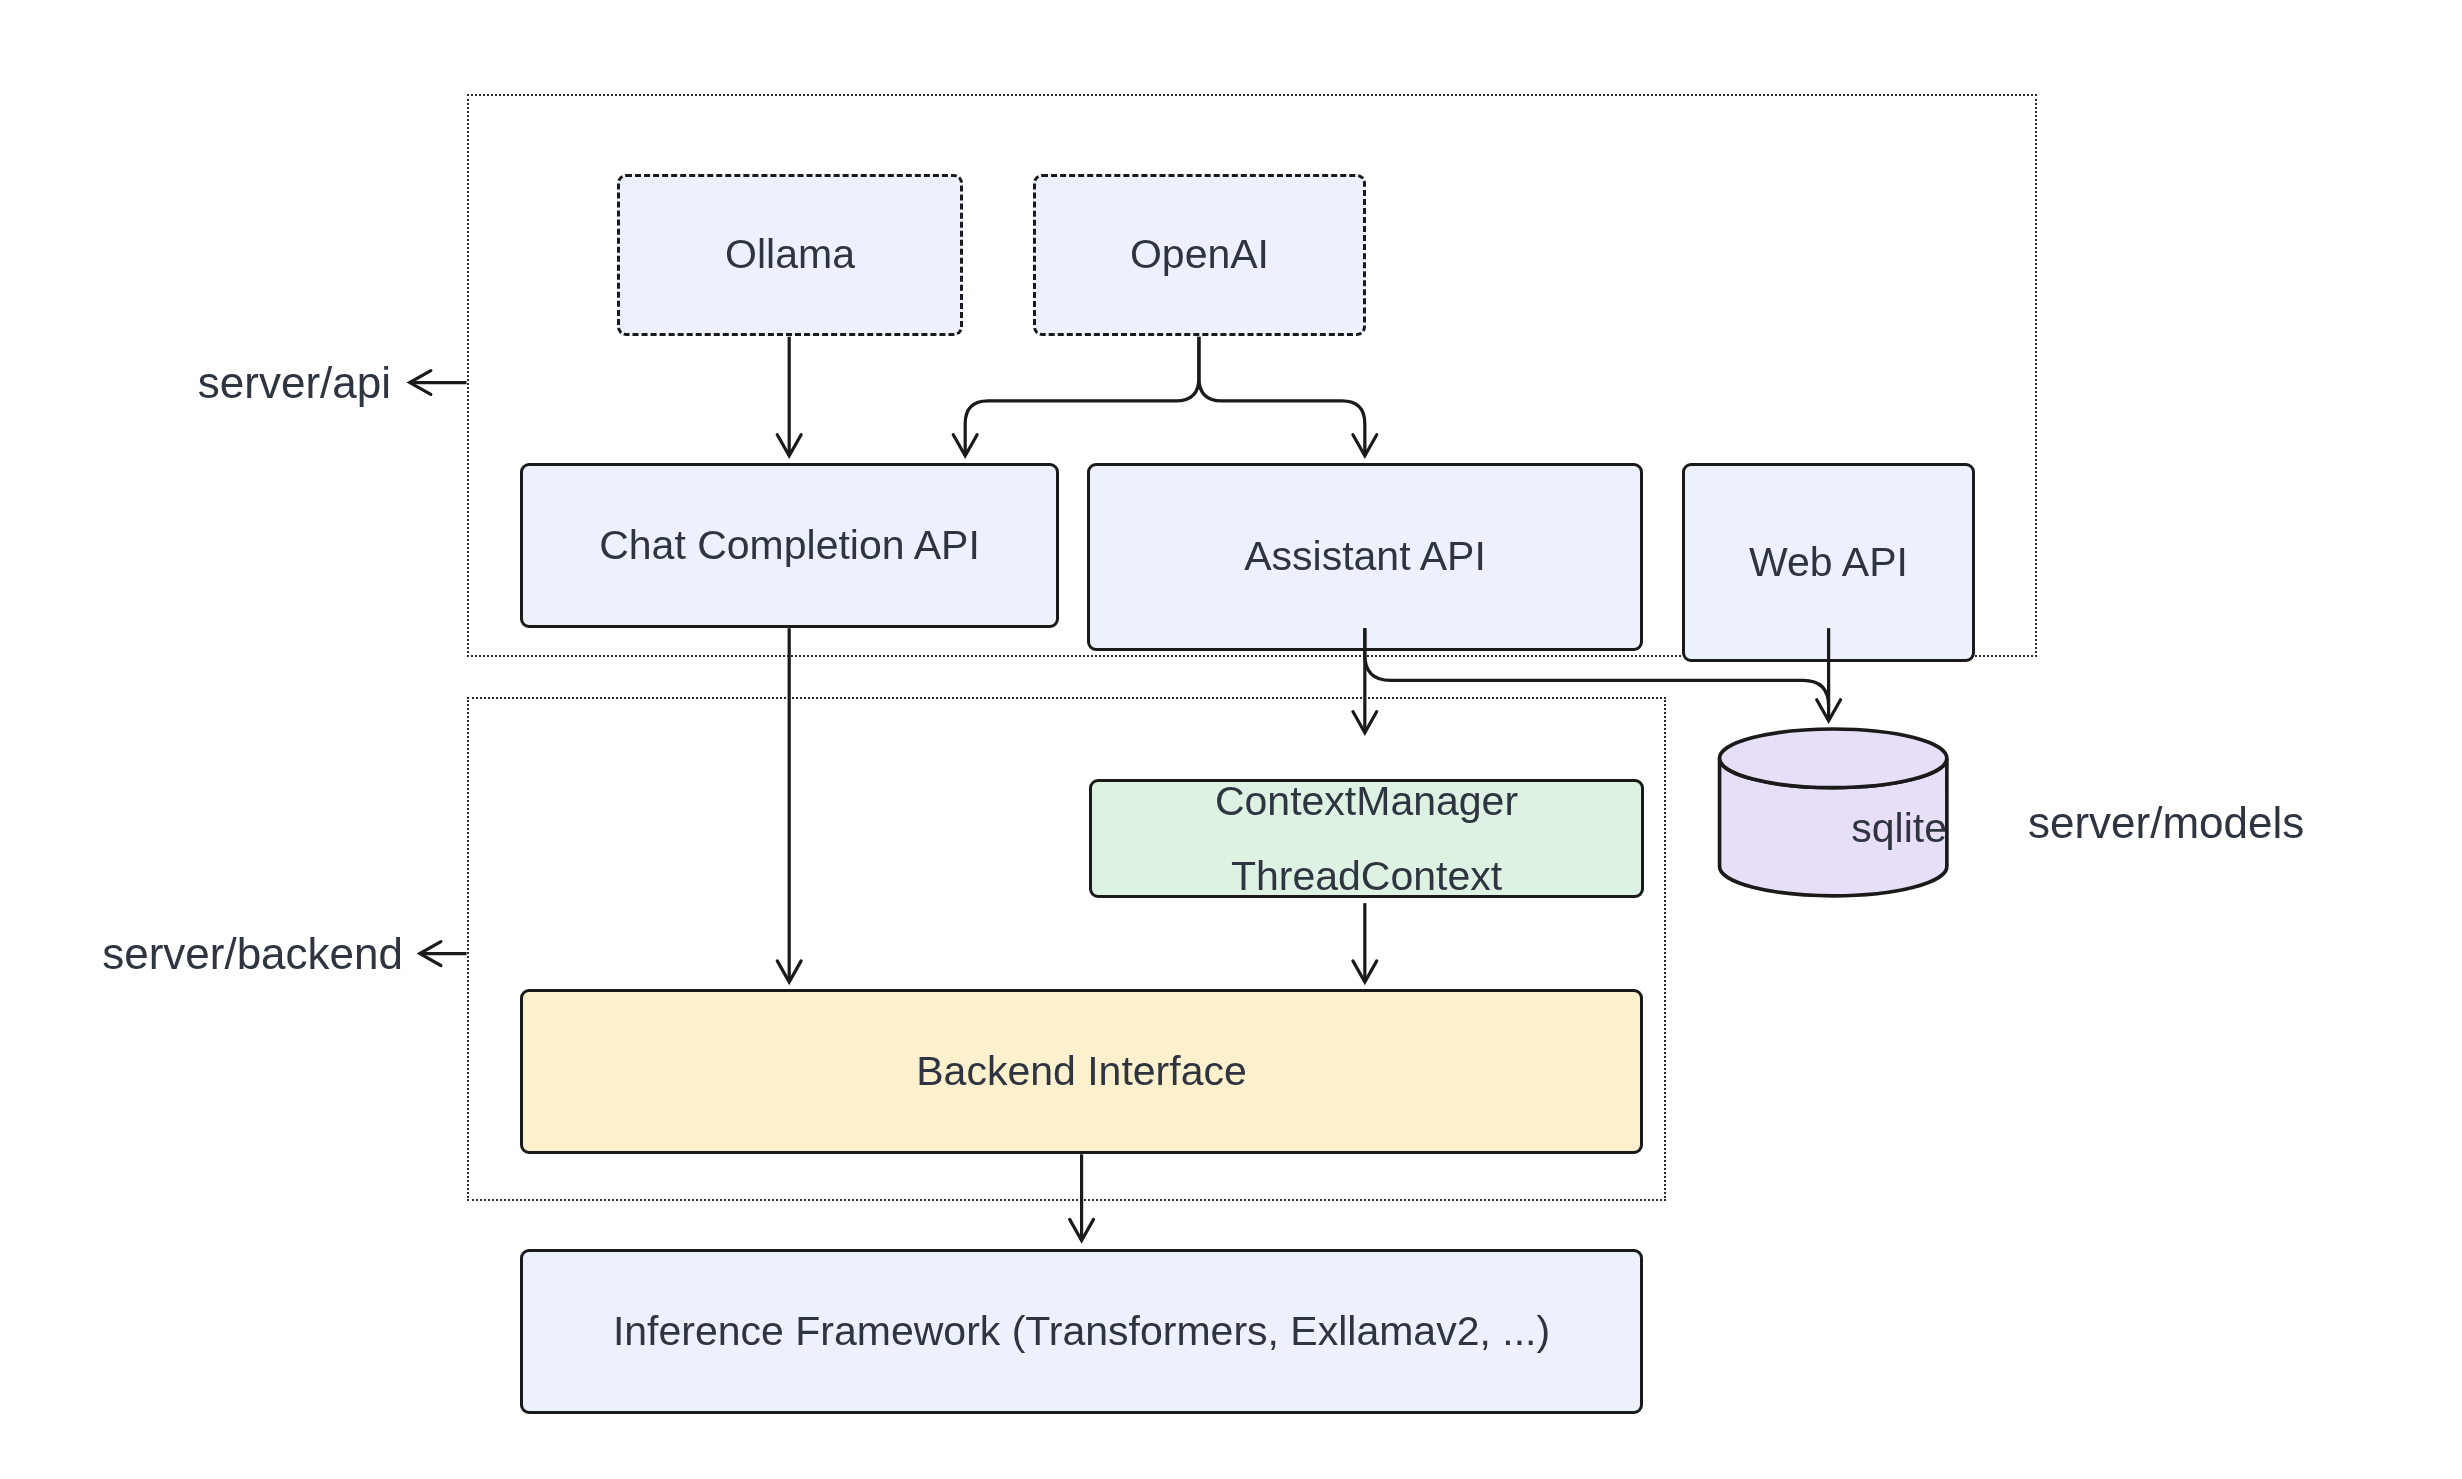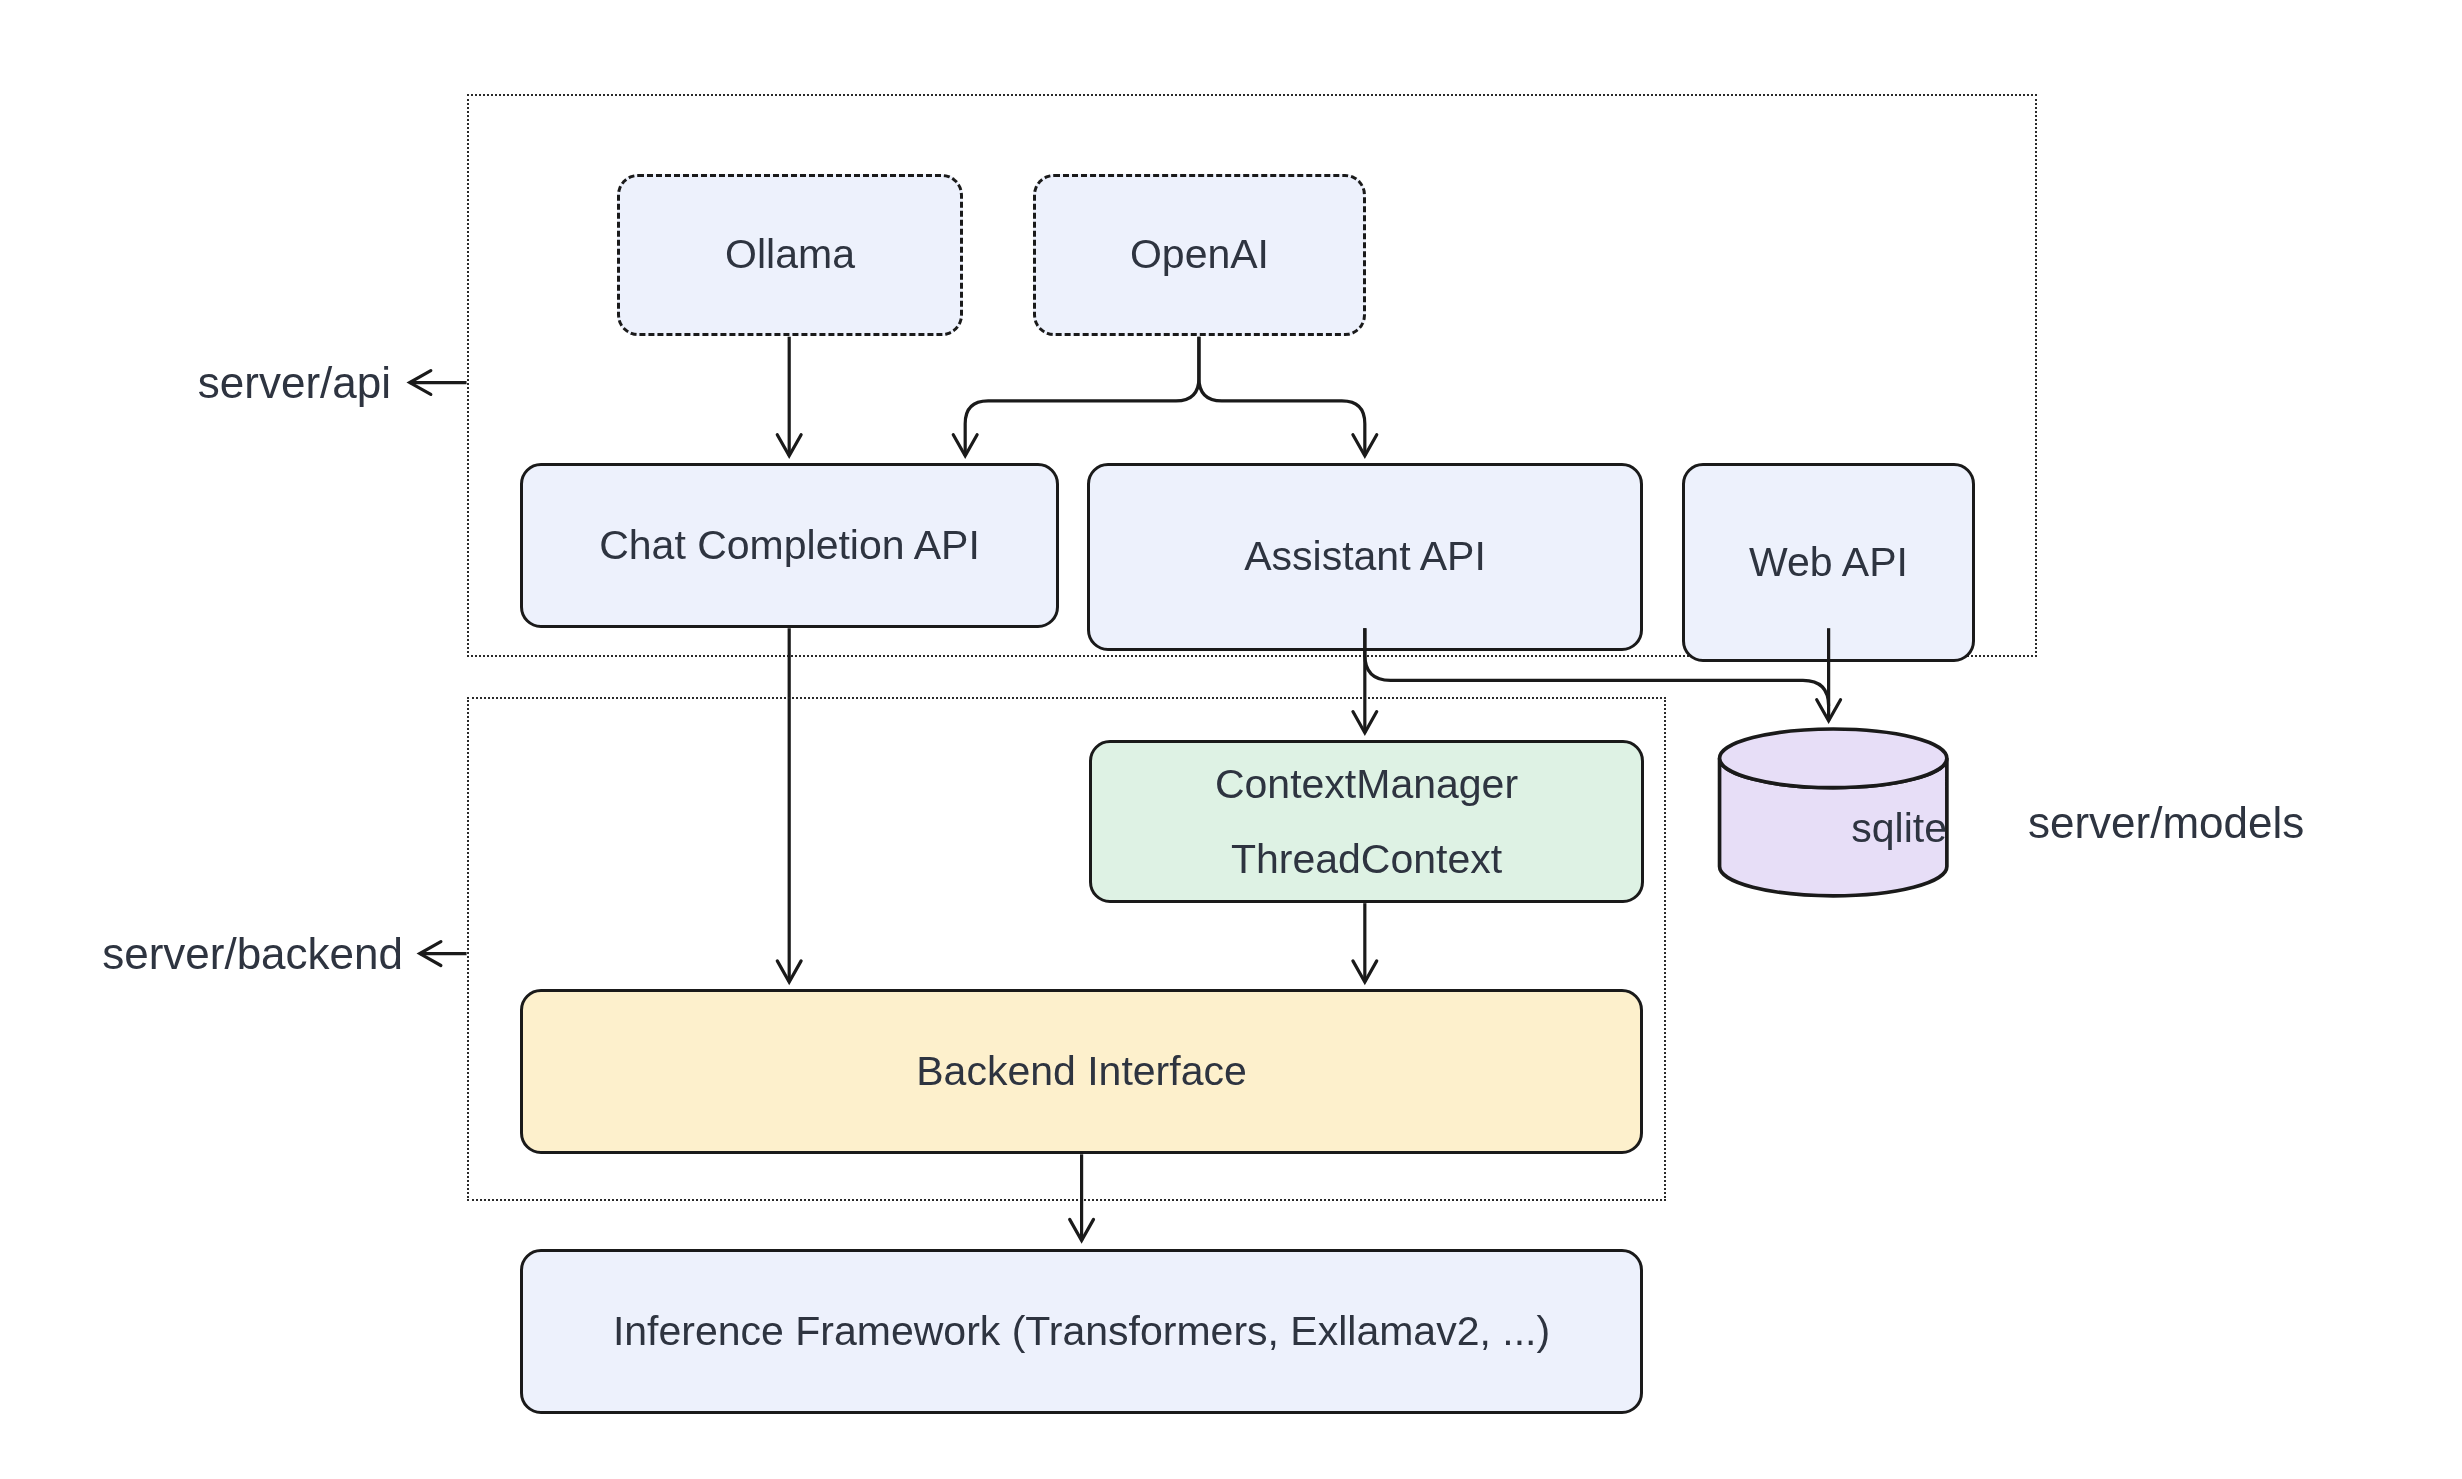--- a/index.html
+++ b/index.html
@@ -18,21 +18,21 @@
   .container-box {
     position: absolute;
     box-sizing: border-box;
     border: 2.8px dotted #2a2a2a;
     background: transparent;
   }
   .node {
     position: absolute;
     box-sizing: border-box;
     border: 3.7px solid var(--stroke, #1a1a1a);
-    border-radius: 21px;
+    border-radius: 9px;
     background: var(--fill-blue, #edf1fc);
     color: var(--text, #2e3440);
     font-size: 41px;
     display: flex;
     align-items: center;
     justify-content: center;
     text-align: center;
     line-height: 1.15;
   }
   .node.dashed { border-style: dashed; }
@@ -104,21 +104,21 @@
   </div>
 
   <div class="node" style="left:1087px; top:463px; width:556px; height:188px;">
     <span>Assistant API</span>
   </div>
 
   <div class="node" style="left:1682px; top:463px; width:293px; height:199px;">
     <span>Web API</span>
   </div>
 
-  <div class="node green multiline" style="left:1089px; top:740px; width:555px; height:163px;">
+  <div class="node green multiline" style="left:1089px; top:779px; width:555px; height:119px;">
     <span>ContextManager</span>
     <span>ThreadContext</span>
   </div>
 
   <div class="node yellow" style="left:520px; top:989px; width:1123px; height:165px;">
     <span>Backend Interface</span>
   </div>
 
   <div class="node" style="left:520px; top:1249px; width:1123px; height:165px;">
     <span>Inference Framework (Transformers, Exllamav2, ...)</span>

